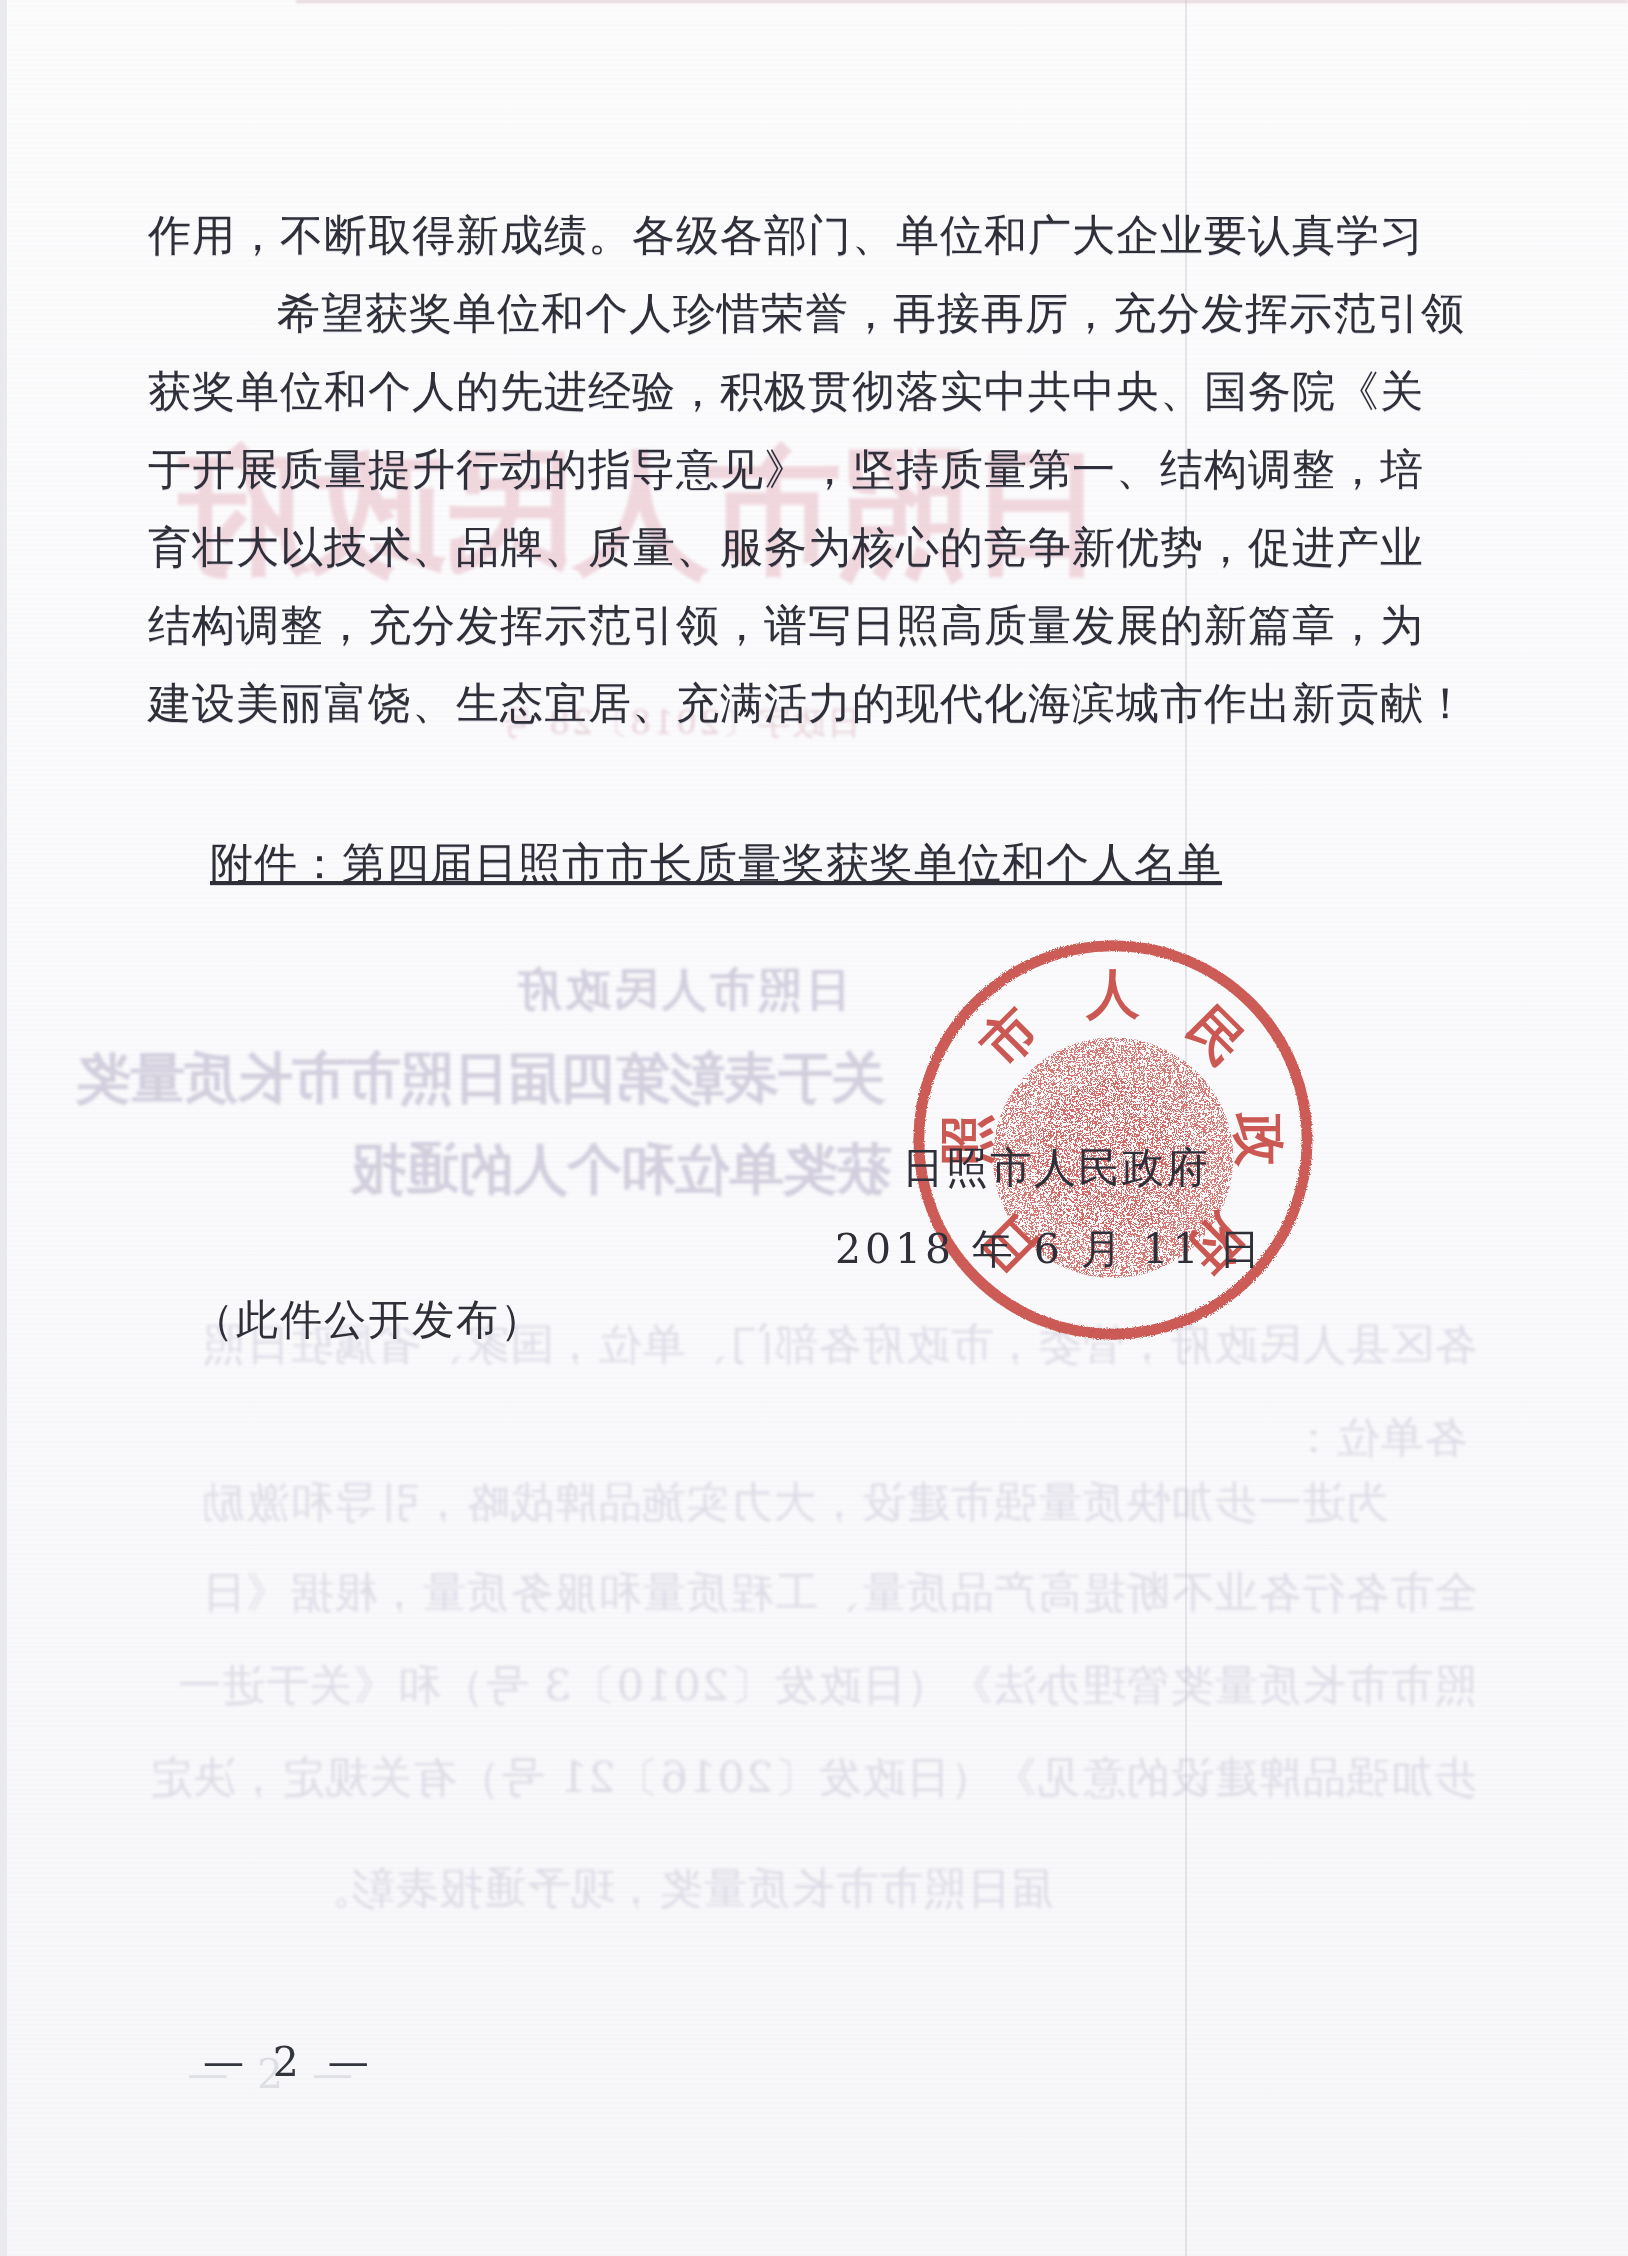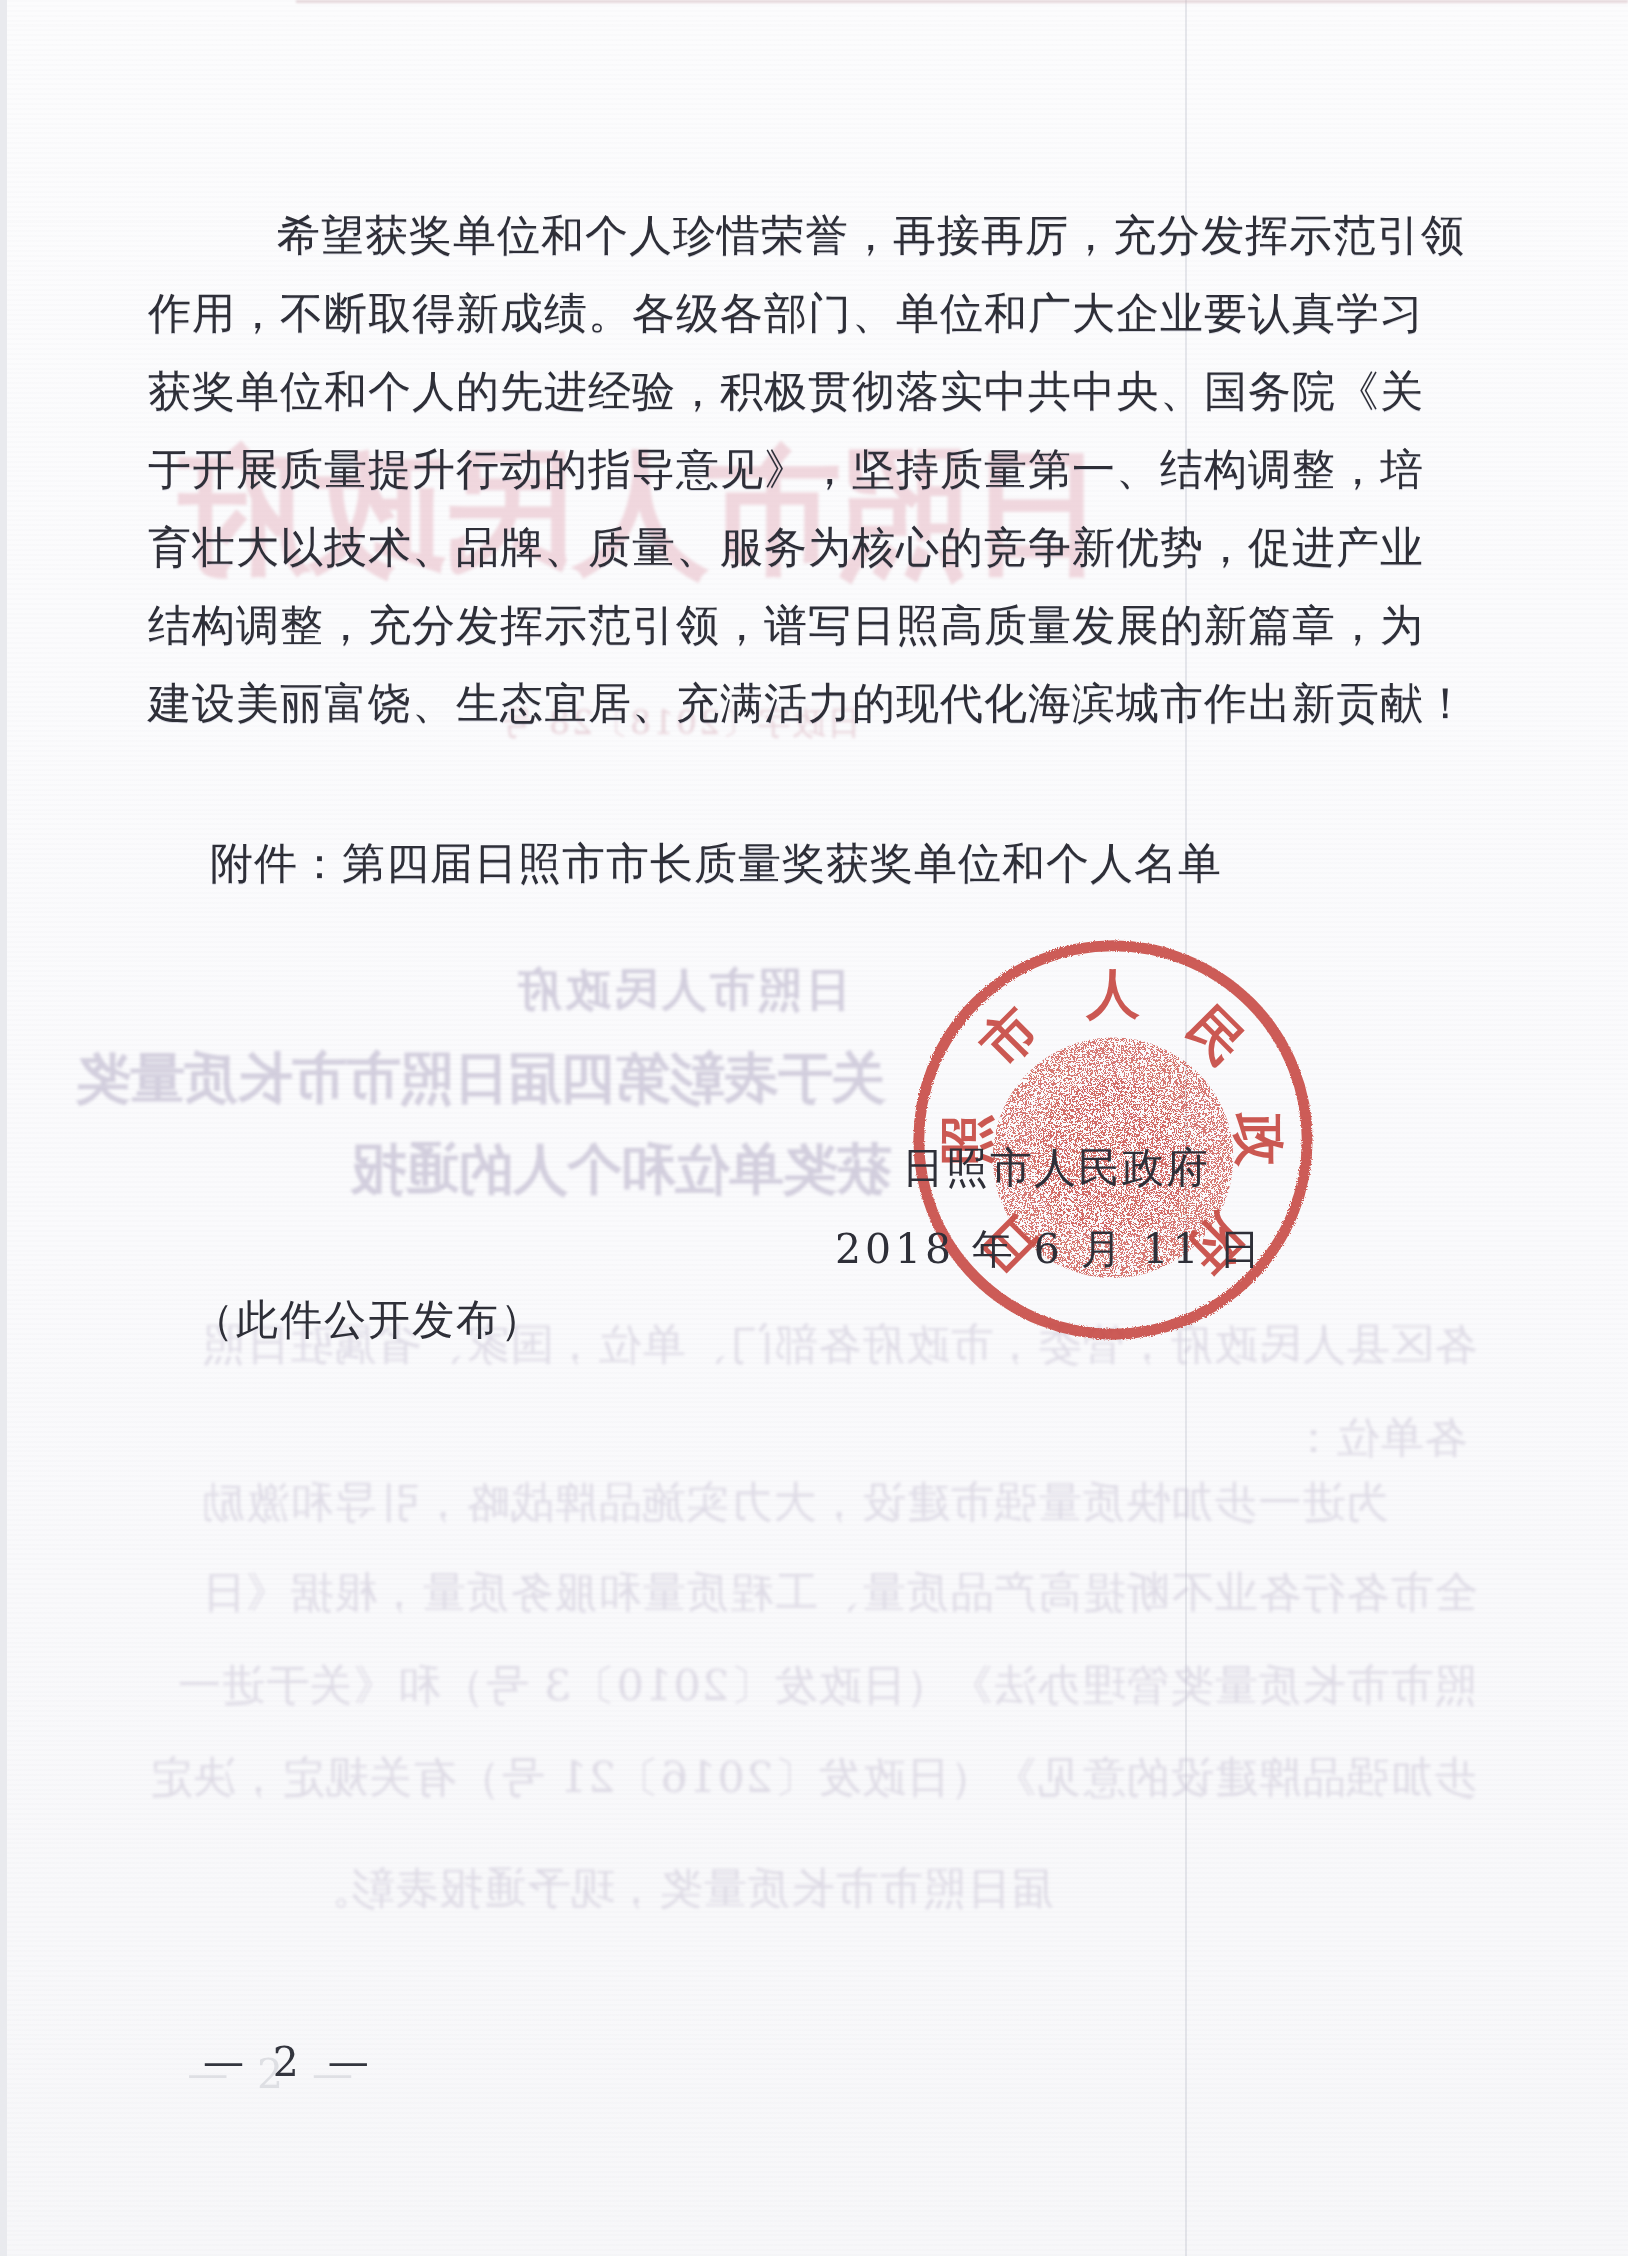--- a/index.html
+++ b/index.html
@@ -40,21 +40,21 @@
   .seal{position:absolute;left:904px;top:931px;width:418px;height:418px;z-index:2;opacity:0.93;}
   .seal svg{filter:blur(0.5px);}
 
   
   .content{position:absolute;inset:0;z-index:3;}
   .para{position:absolute;left:148px;top:196px;width:1332px;font-size:43px;line-height:78px;letter-spacing:1px;
         text-shadow:0 1px 0 rgba(70,80,120,0.18);}
   .para .line{white-space:nowrap;}
   .para .line-first{text-indent:129px;}
   .attachment{position:absolute;left:148px;top:824px;font-size:43px;line-height:78px;letter-spacing:1px;text-indent:62px;white-space:nowrap;
-        text-shadow:0 1px 0 rgba(70,80,120,0.18);}
+        text-shadow:0 1px 0 rgba(70,80,120,0.18);text-decoration:underline;}
   .signature{position:absolute;left:902px;top:1129px;font-size:42px;line-height:78px;letter-spacing:2px;white-space:nowrap;font-family:Liberation Serif, serif;}
   .sign-date{position:absolute;left:835px;top:1210px;font-size:41px;line-height:78px;letter-spacing:3.9px;white-space:nowrap;}
   .publish-note{position:absolute;left:192px;top:1281px;font-size:42px;line-height:78px;letter-spacing:2px;white-space:nowrap;}
   .page-number{position:absolute;left:203px;top:2035px;font-size:41px;line-height:55px;letter-spacing:7.9px;white-space:nowrap;
         color:#33353e;text-shadow:-15.8px 11.8px 0 rgba(165,170,180,0.30);}
 </style>
 </head>
 <body>
 
 <div class="page">
@@ -103,22 +103,22 @@
         <text x="212" y="82" transform="rotate(0 212 212)">人</text>
         <text x="212" y="82" transform="rotate(45 212 212)">民</text>
         <text x="212" y="82" transform="rotate(90 212 212)">政</text>
         <text x="212" y="82" transform="rotate(135 212 212)">府</text>
       </g>
     </svg>
   </div>
 
   <div class="content">
     <div class="para">
+      <div class="line">作用，不断取得新成绩。各级各部门、单位和广大企业要认真学习</div>
       <div class="line line-first">希望获奖单位和个人珍惜荣誉，再接再厉，充分发挥示范引领</div>
-      <div class="line">作用，不断取得新成绩。各级各部门、单位和广大企业要认真学习</div>
       <div class="line">获奖单位和个人的先进经验，积极贯彻落实中共中央、国务院《关</div>
       <div class="line">于开展质量提升行动的指导意见》，坚持质量第一、结构调整，培</div>
       <div class="line">育壮大以技术、品牌、质量、服务为核心的竞争新优势，促进产业</div>
       <div class="line">结构调整，充分发挥示范引领，谱写日照高质量发展的新篇章，为</div>
       <div class="line">建设美丽富饶、生态宜居、充满活力的现代化海滨城市作出新贡献！</div>
     </div>
 
     <div class="attachment">附件：第四届日照市市长质量奖获奖单位和个人名单</div>
 
     <div class="signature">日照市人民政府</div>

